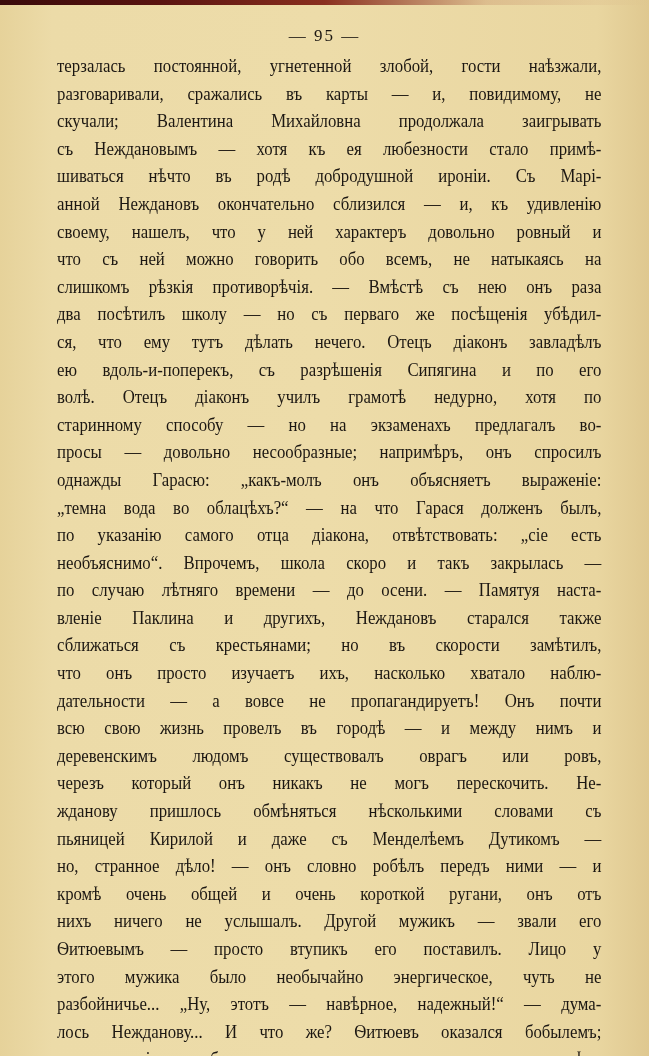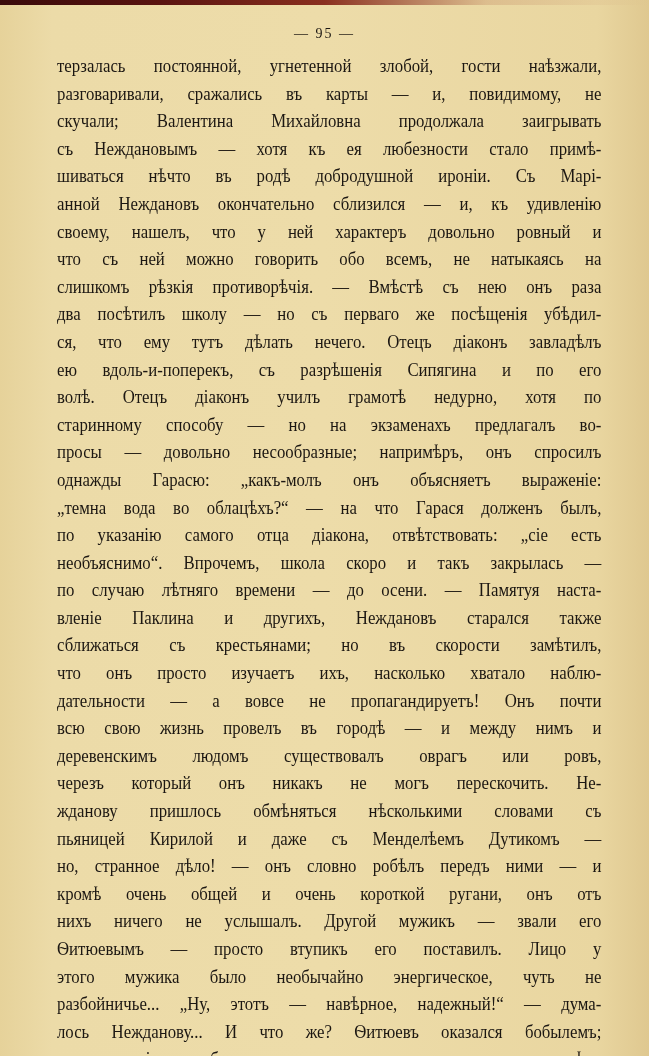--- a/index.html
+++ b/index.html
@@ -8,21 +8,21 @@
       background: linear-gradient(90deg, #e6d29a 0%, #ecdba8 8%, #eddca9 50%, #e9d6a0 92%, #dfc890 100%);
       font-family: "Liberation Serif", "DejaVu Serif", serif;
       color: #1c1712;
     }
     .top-band {
       position: absolute; left: 0; top: 0; width: 649px; height: 5px;
       background: linear-gradient(90deg, #3a0a0a 0%, #5a1410 25%, #8a3020 50%, rgba(200,150,110,0.4) 75%, rgba(230,210,160,0) 100%);
     }
     .page-number {
       position: absolute; top: 26px; left: 0; width: 649px; text-align: center;
-      font-size: 14px; letter-spacing: 2px;
+      font-size: 17px; letter-spacing: 2px;
     }
     .text-body {
       position: absolute; left: 57px; top: 52px; width: 545px;
     }
     .line {
       display: block; height: 27.6px; line-height: 27.6px; font-size: 19.5px;
       white-space: nowrap; text-align: justify; text-align-last: justify;
       transform: scaleX(0.86); transform-origin: left center; width: 633px;
     }
   </style>

